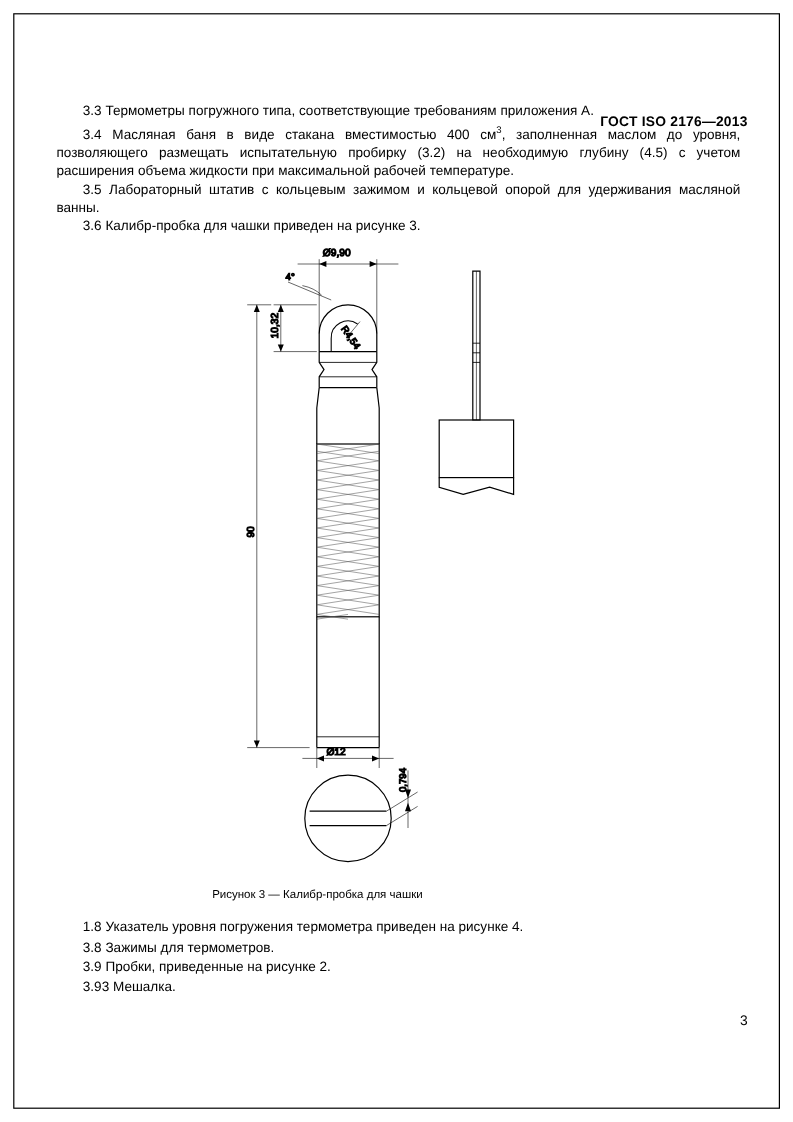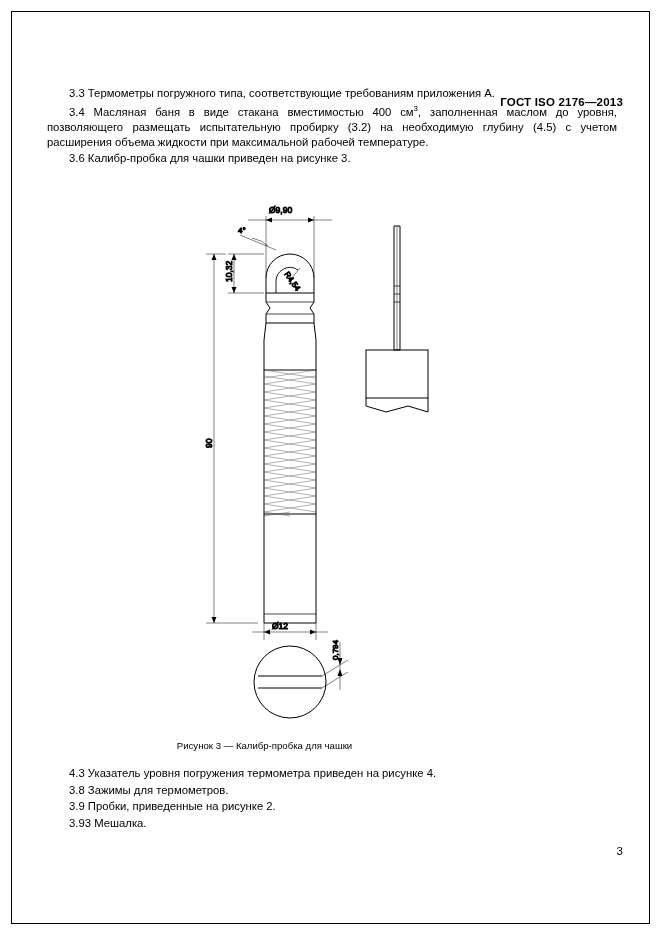--- a/index.html
+++ b/index.html
@@ -94,20 +94,21 @@
 <div class="page">
   <div class="page-border"></div>
 
   <div class="header-std">ГОСТ ISO 2176—2013</div>
 
   <div class="body-text">
     <p>3.3 Термометры погружного типа, соответствующие требованиям приложения А.</p>
     <p>
       <span>3.4 Масляная баня в виде стакана вместимостью 400 см<sup>3</sup>, заполненная маслом до уровня, позволяющего размещать испытательную пробирку (3.2) на необходимую глубину (4.5) с учетом расширения объема жидкости при максимальной рабочей температуре.</span>
     </p>
+    <p>3.5 Лабораторный штатив с кольцевым зажимом и кольцевой опорой для удерживания масляной ванны.</p>
     <p>3.6 Калибр-пробка для чашки приведен на рисунке 3.</p>
   </div>
 
   <div class="figure-wrap">
     <svg width="661" height="545" viewBox="0 0 661 545">
       <g fill="none" stroke="#000" stroke-width="1">
 
         <path d="M266,103 L266,88 A24,24 0 0 1 314,88 L314,103"></path>
 
         <path d="M276,103 L276,92 A14,14 0 0 1 298,80" stroke-width="0.9"></path>
@@ -225,20 +226,20 @@
 
         <rect x="366" y="160" width="62" height="48"></rect>
         <path d="M366,208 L366,216 L386,222 L408,216 L428,222 L428,208"></path>
       </g>
     </svg>
   </div>
 
   <div class="fig-caption">Рисунок 3 — Калибр-пробка для чашки</div>
 
   <div class="body-text2">
-    <p>4.3 Указатель уровня погружения термометра приведен на рисунке 4.</p>
+    <p>1.8 Указатель уровня погружения термометра приведен на рисунке 4.</p>
     <p>3.8 Зажимы для термометров.</p>
     <p>3.9 Пробки, приведенные на рисунке 2.</p>
     <p>3.93 Мешалка.</p>
   </div>
 
   <div class="page-num">3</div>
 </div>
 
 </body></html>

